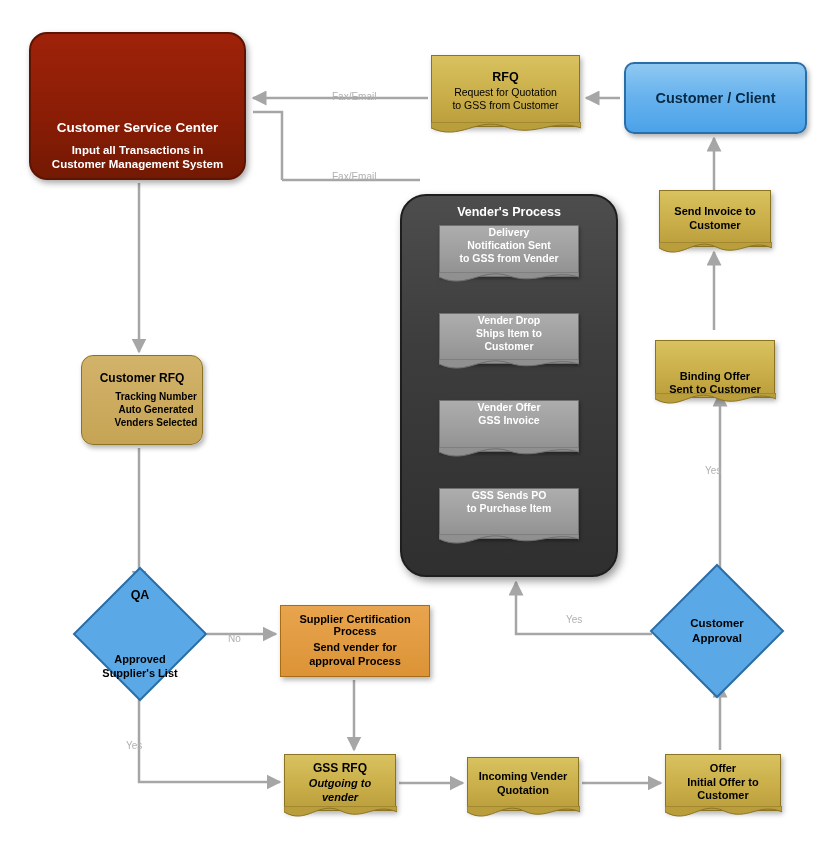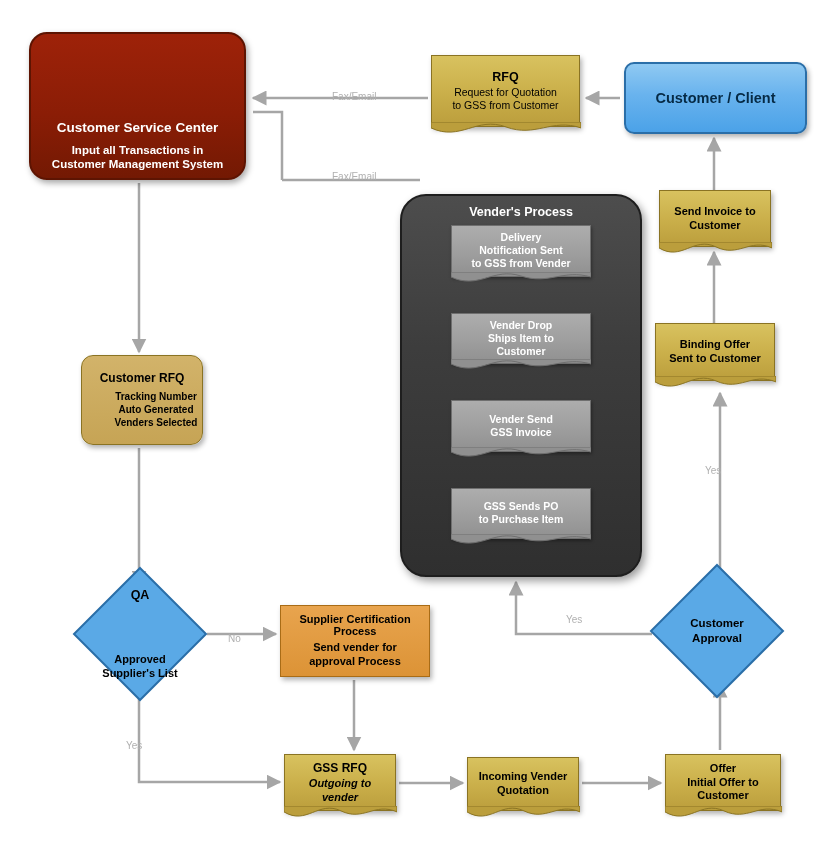--- a/index.html
+++ b/index.html
@@ -78,21 +78,21 @@
     width: calc(100% + 3px);
   }
 
   #n-rfq { left: 431px; top: 55px; width: 149px; height: 72px; }
   #n-rfq .title { font-size: 12.5px; margin-bottom: 2px; }
   #n-rfq .body  { font-size: 10.5px; line-height: 1.24; font-weight: normal; }
 
   #n-invoice { left: 659px; top: 190px; width: 112px; height: 57px; }
   #n-invoice .body { font-size: 11px; line-height: 1.25; }
 
-  #n-binding { left: 655px; top: 323px; width: 120px; height: 58px; }
+  #n-binding { left: 655px; top: 340px; width: 120px; height: 58px; justify-content: flex-end; }
   #n-binding .body { font-size: 11px; line-height: 1.25; }
 
   #n-custrfq {
     left: 81px; top: 355px; width: 122px; height: 90px;
     border-radius: 12px;
     background: linear-gradient(to bottom, #d2b36a 0%, #c6a455 100%);
     border: 1.5px solid #8a7323;
     box-shadow: 2px 3px 5px rgba(0,0,0,0.3);
   }
   #n-custrfq .title { font-size: 12px; margin-bottom: 5px; }
@@ -131,40 +131,39 @@
   }
   #n-qa-label { left: 78px; top: 588px; width: 124px; height: 92px; gap: 48px; }
   #n-qa-label .title { font-size: 12.5px; font-weight: bold; margin-bottom: 3px; }
   #n-qa-label .body  { font-size: 11px; font-weight: bold; line-height: 1.25; }
 
   #n-approval-label { left: 655px; top: 585px; width: 124px; height: 92px; }
   #n-approval-label .body { font-size: 11.5px; font-weight: bold; line-height: 1.3; }
 
   
   #n-vendor {
-    left: 400px; top: 194px; width: 242px; height: 383px;
+    left: 400px; top: 194px; width: 218px; height: 383px;
     border-radius: 26px;
     background: linear-gradient(to bottom, #4d4d4d 0%, #3d3d3d 40%, #2f2f2f 100%);
     border: 2px solid #1e1e1e;
     box-shadow: 3px 4px 8px rgba(0,0,0,0.4);
     justify-content: flex-start;
     padding-top: 9px;
   }
   #n-vendor > .title {
     font-size: 12.5px; color: #ffffff; margin-bottom: 6px;
   }
   .vstep {
     position: relative;
     width: 138px;
     height: 62px;
     margin-bottom: 36px;
     background: linear-gradient(to bottom, #adadad 0%, #9e9e9e 55%, #909090 100%);
     border: 1px solid #6f6f6f;
     display: flex;
-    align-items: center;
     justify-content: center;
     text-align: center;
     color: #ffffff;
     font-size: 10.5px;
     font-weight: bold;
     line-height: 1.25;
     box-shadow: 1px 2px 3px rgba(0,0,0,0.35);
   }
   .vstep .vwave {
     position: absolute;
@@ -342,21 +341,21 @@
       </svg>
       <span style="white-space:pre-line">Vender Drop
 Ships Item to
 Customer</span>
     </div>
 
     <div class="vstep">
       <svg class="vwave" viewBox="0 0 140 16" preserveAspectRatio="none">
         <path d="M0,0 L0,5 C28,18 42,-5 70,4 C98,13 112,-3 140,5 L140,0 Z" fill="#909090" stroke="#6f6f6f" stroke-width="1"></path>
       </svg>
-      <span style="white-space:pre-line">Vender Send
+      <span style="white-space:pre-line">Vender Offer
 GSS Invoice</span>
     </div>
 
     <div class="vstep">
       <svg class="vwave" viewBox="0 0 140 16" preserveAspectRatio="none">
         <path d="M0,0 L0,5 C28,18 42,-5 70,4 C98,13 112,-3 140,5 L140,0 Z" fill="#909090" stroke="#6f6f6f" stroke-width="1"></path>
       </svg>
       <span style="white-space:pre-line">GSS Sends PO
 to Purchase Item</span>
     </div>

